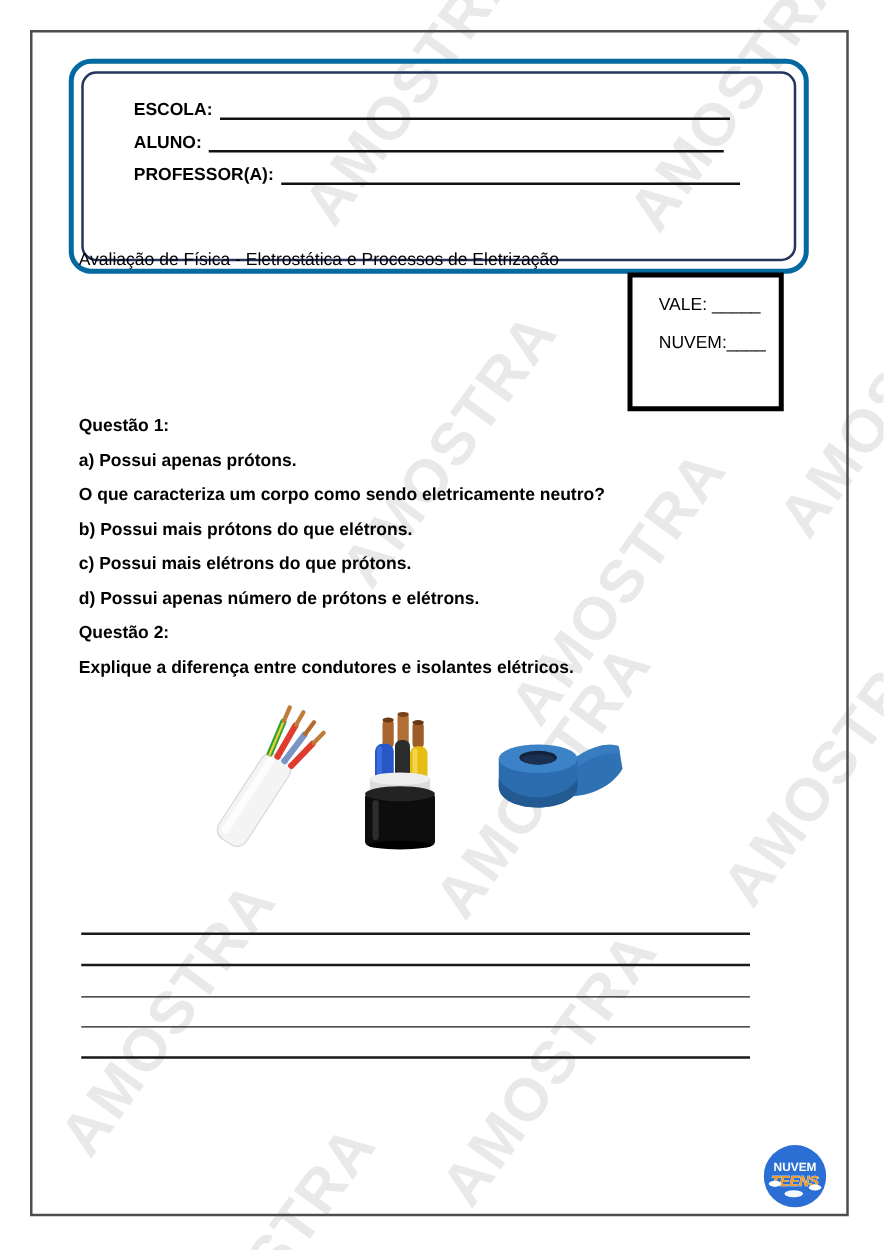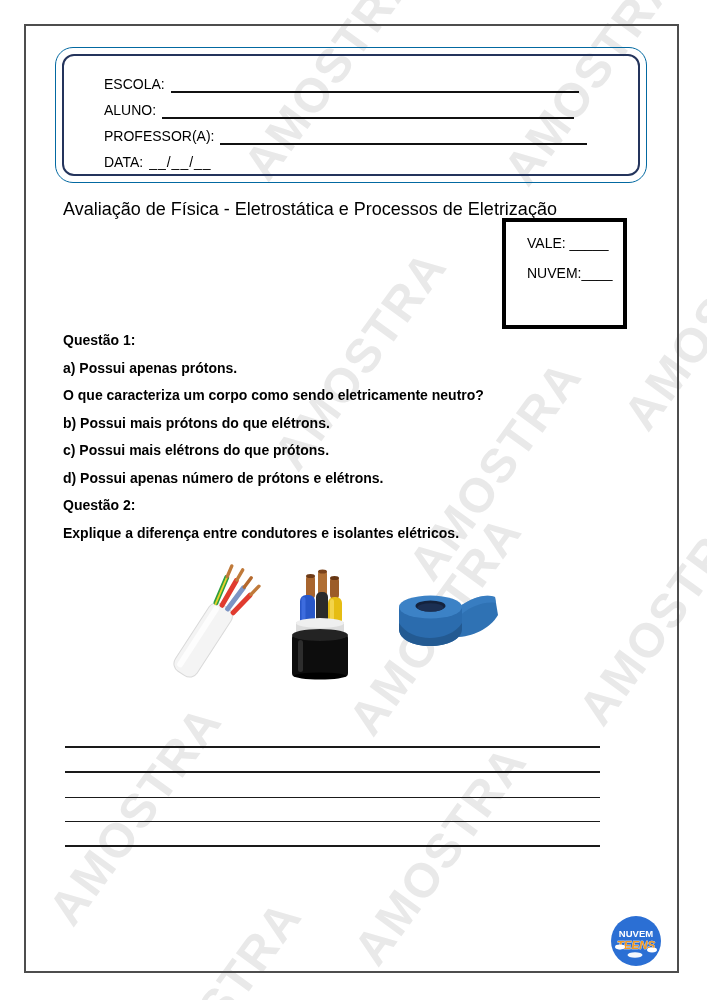--- a/index.html
+++ b/index.html
@@ -12,33 +12,33 @@
                  border:2px solid #4d4d4d; pointer-events:none; }
 
   
   .wm { position:absolute; font-size:48px; font-weight:bold; letter-spacing:2px;
         color:#e9e9e9; white-space:nowrap; transform:translate(-50%,-50%) rotate(-54deg);
         user-select:none; z-index:0; }
 
   .content { position:absolute; inset:0; z-index:1; }
 
   
-  .header-box { position:absolute; left:55px; top:47px; width:592px; height:136px;
-                border:1px solid #0369a1; border-radius:18px; padding:6px; background:transparent; }
+  .header-box { position:absolute; left:55px; top:47px; width:592px; height:172px;
+                border:4px solid #0369a1; border-radius:18px; padding:6px; background:transparent;font-weight:bold; }
   .header-box-inner { width:100%; height:100%; border:2px solid #24345c; border-radius:12px;
                       padding:11px 0 0 40px; }
   .hrow { display:flex; align-items:flex-end; height:26px; font-size:14px; }
   .hrow .lbl { white-space:nowrap; padding-bottom:1px; }
   .hrow .line { border-bottom:2px solid #111; height:18px; margin-left:6px; }
   .line-escola { width:408px; }
   .line-aluno { width:412px; }
   .line-prof { width:367px; }
   .hrow .dval { margin-left:6px; padding-bottom:1px; letter-spacing:1px; }
 
-  .doc-title { position:absolute; left:63px; top:199px; font-size:18px; }
+  .doc-title { position:absolute; left:63px; top:199px; font-size:14px; }
 
   
   .score-box { position:absolute; left:502px; top:218px; width:125px; height:111px;
                border:4px solid #000; padding:13px 0 0 21px; font-size:14px; }
   .score-row { margin-bottom:14px; white-space:nowrap; }
 
   
   .questions { position:absolute; left:63px; top:332px; width:580px; }
   .questions p { font-size:14px; line-height:16px; margin:0 0 11.5px 0;font-weight:bold; }
 
@@ -83,24 +83,20 @@
           <span class="line line-escola"></span>
         </div>
         <div class="hrow">
           <span class="lbl">ALUNO:</span>
           <span class="line line-aluno"></span>
         </div>
         <div class="hrow">
           <span class="lbl">PROFESSOR(A):</span>
           <span class="line line-prof"></span>
         </div>
-        <div class="hrow">
-          <span class="lbl">DATA:</span>
-          <span class="dval">__/__/__</span>
-        </div>
       </div>
     </div>
 
     <div class="doc-title">Avaliação de Física - Eletrostática e Processos de Eletrização</div>
 
     <div class="score-box">
       <div class="score-row">
         <span>VALE:</span>
         <span>_____</span>
       </div>

